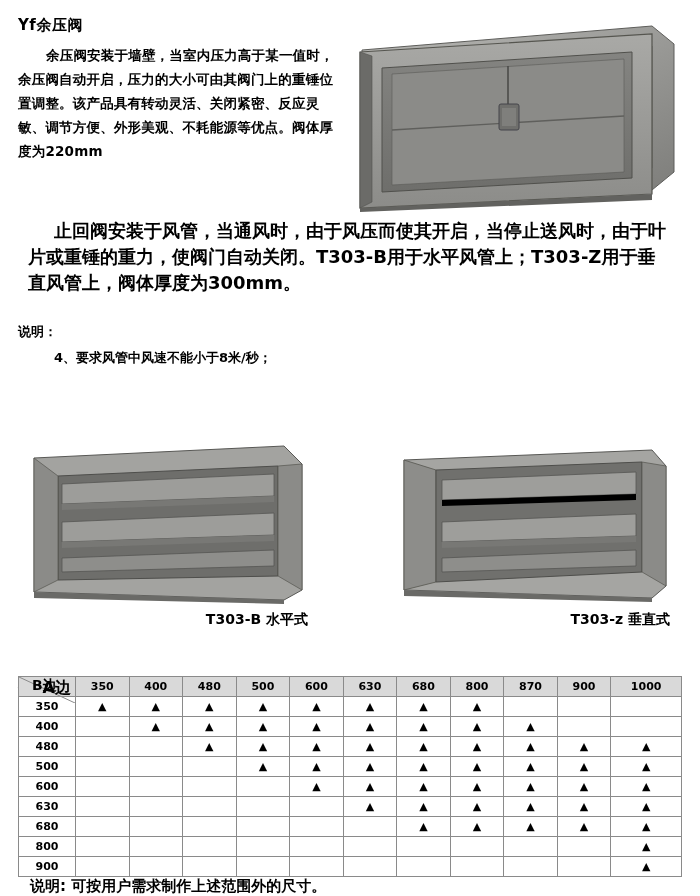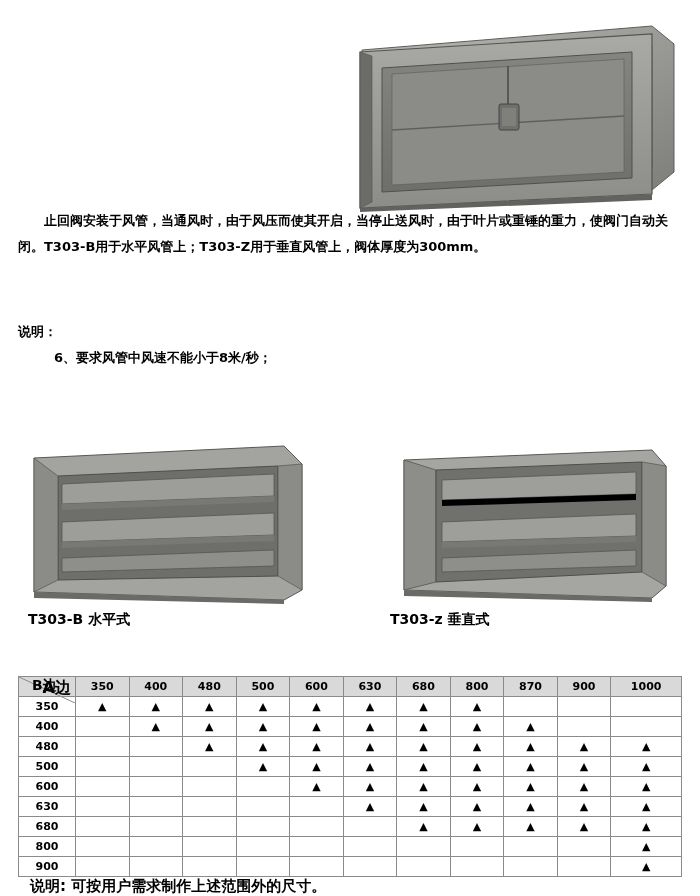--- a/index.html
+++ b/index.html
@@ -68,25 +68,25 @@
     left: 18px;
     top: 208px;
     width: 664px;
   }
   .head2 {
     font-size: 15px;
     font-weight: bold;
     margin: 0 0 14px 0;
   }
   .para2 {
-    font-size: 13px;
+    font-size: 18px;
     font-weight: bold;
     line-height: 26px;
     text-indent: 26px;
-    margin: 0;
+    margin: 10px;
   }
 
   .sec3 {
     position: absolute;
     left: 18px;
     top: 320px;
     width: 664px;
   }
   .note-title {
     font-size: 13px;
@@ -119,21 +119,21 @@
     left: 390px;
     top: 440px;
     width: 280px;
     height: 165px;
   }
   .cap {
     position: absolute;
     font-size: 14px;
     font-weight: bold;
     top: 611px;
-    text-align: left;
+    text-align: right;
   }
   .cap-left { left: 28px; width: 280px; }
   .cap-right { left: 390px; width: 280px; }
 
   
   .tbl-title {
     position: absolute;
     left: 18px;
     top: 655px;
     font-size: 13px;
@@ -196,20 +196,24 @@
     top: 877px;
     font-size: 15px;
     font-weight: bold;
   }
 </style>
 </head>
 <body>
 
 <div class="page">
 
+  <div class="sec1">
+    <h1 class="head1">Yf余压阀</h1>
+    <p class="para1">余压阀安装于墙壁，当室内压力高于某一值时，余压阀自动开启，压力的大小可由其阀门上的重锤位置调整。该产品具有转动灵活、关闭紧密、反应灵敏、调节方便、外形美观、不耗能源等优点。阀体厚度为220mm</p>
+  </div>
 
   <div class="img-top">
     <svg class="photo" viewBox="0 0 330 190" preserveAspectRatio="none">
       <defs>
         <linearGradient id="gmetal" x1="0" y1="0" x2="1" y2="1">
           <stop offset="0%" stop-color="#b8b8b5"></stop>
           <stop offset="50%" stop-color="#9b9b98"></stop>
           <stop offset="100%" stop-color="#7e7e7b"></stop>
         </linearGradient>
         <linearGradient id="gface" x1="0" y1="0" x2="0" y2="1">
@@ -245,21 +249,21 @@
     </svg>
   </div>
 
   <div class="sec2">
     <p class="para2">止回阀安装于风管，当通风时，由于风压而使其开启，当停止送风时，由于叶片或重锤的重力，使阀门自动关闭。T303-B用于水平风管上；T303-Z用于垂直风管上，阀体厚度为300mm。</p>
   </div>
 
   <div class="sec3">
     <div class="note-title">说明：</div>
     <ul class="note-list">
-      <li>6、要求风管中风速不能小于8米/秒；</li>
+      <li>4、要求风管中风速不能小于8米/秒；</li>
     </ul>
   </div>
 
   <div class="img-left">
     <svg class="photo" viewBox="0 0 280 165" preserveAspectRatio="none">
       <defs>
         <linearGradient id="g2a" x1="0" y1="0" x2="0" y2="1">
           <stop offset="0%" stop-color="#b2b2af"></stop>
           <stop offset="100%" stop-color="#86868 3"></stop>
         </linearGradient>

